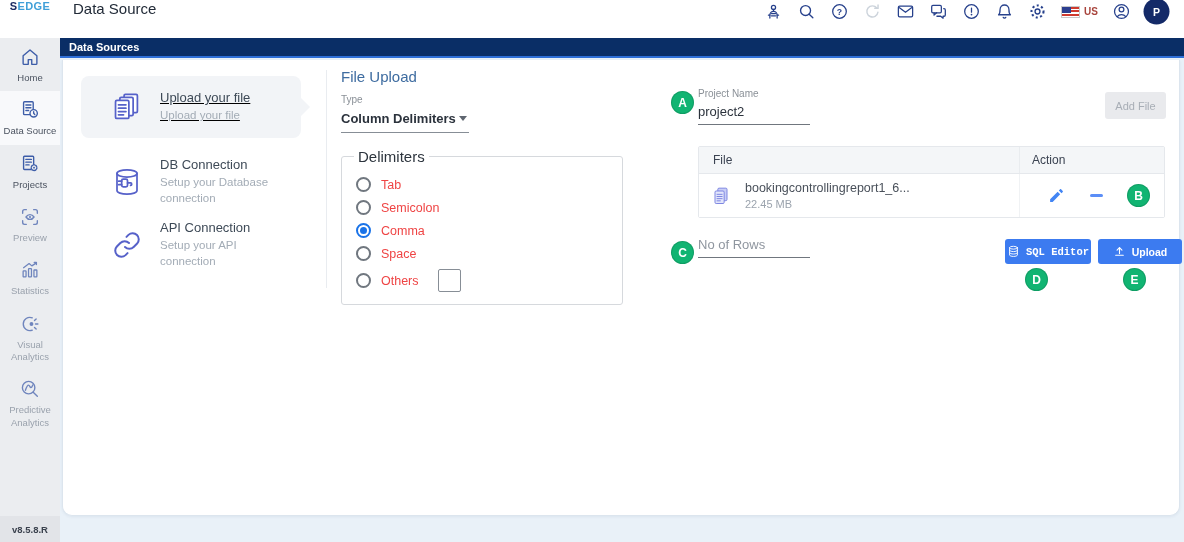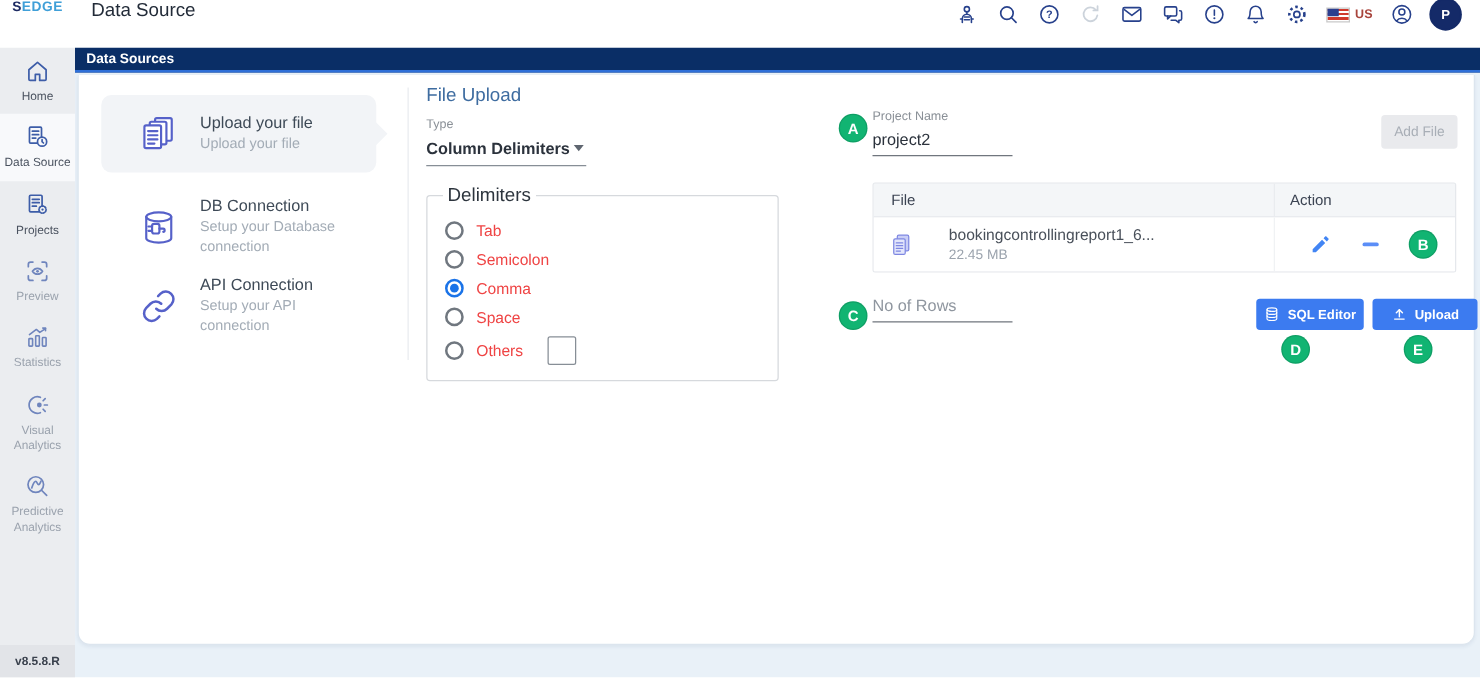--- a/index.html
+++ b/index.html
@@ -40,21 +40,21 @@
   .content-bg { position:absolute; top:38px; left:60px; right:0; bottom:0; background:#e9f1f8; }
   .tabbar { position:absolute; top:0; left:0; right:0; height:20px; background:#0a2e66; border-bottom:2px solid #2e6fd8; display:flex; align-items:center; }
   .tab-active { color:#fff; font-size:11px; font-weight:700; padding:0 9px; cursor:pointer; }
   .main { position:absolute; top:22px; left:2px; right:4px; bottom:26px; background:#fff; border:1px solid #dce5ee; border-top:none; border-radius:0 0 10px 10px; box-shadow:0 1px 3px rgba(40,70,120,.07); }
 
   
   .opt-card { position:absolute; left:18px; width:220px; display:flex; align-items:center; gap:17px; padding-left:30px; cursor:pointer; }
   .opt-card .o-icon { width:32px; height:32px; color:#5661c9; flex:0 0 32px; }
   .o-title { font-size:13px; font-weight:500; color:#3e4a57; }
   .o-sub { font-size:11.5px; color:#a3acb6; margin-top:3px; width:132px; line-height:1.35; }
-  .opt-card.active { top:16px; height:62px; background:#f2f4f7; border-radius:8px; }
+  .opt-card.active { top:16px; height:62px; background:#f2f4f7; border-radius:8px;text-decoration:underline; }
   .opt-card.active::after { content:''; position:absolute; right:-9px; top:50%; transform:translateY(-50%); border-top:10px solid transparent; border-bottom:10px solid transparent; border-left:10px solid #f2f4f7; }
   .opt-db { top:92px; height:60px; }
   .opt-api { top:160px; height:50px; }
 
   .v-divider { position:absolute; left:263px; top:10px; height:218px; border-left:1px solid #e9ecf0; }
 
   
   .form-col { position:absolute; left:278px; top:8px; width:282px; }
   .form-heading { font-size:15px; color:#3e6ca0; }
   .field-label { font-size:10px; color:#8a9097; margin-top:9px; }
@@ -76,29 +76,29 @@
   .text-input { font-family:"Liberation Sans",sans-serif; font-size:13px; color:#2b323c; border:none; border-bottom:1px solid #70767e; outline:none; width:112px; padding:3px 0 5px; background:transparent; margin-top:2px; }
   .text-input::placeholder { color:#8f969f; }
   .rows-field { position:absolute; left:635px; top:172px; }
   .btn-addfiles { position:absolute; left:1042px; top:32px; width:61px; height:27px; background:#e9eaed; border:none; border-radius:3px; color:#a8aeb6; font-size:11px; font-family:"Liberation Sans",sans-serif; }
 
   .file-table { position:absolute; left:635px; top:86px; width:467px; border:1px solid #e5e8ec; border-radius:2px; }
   .ft-header { display:flex; background:#f4f6f8; border-bottom:1px solid #e5e8ec; height:27px; align-items:center; font-size:12px; color:#3b4352; }
   .ft-col-file { flex:1; padding-left:14px; }
   .ft-col-action { width:145px; padding-left:12px; border-left:1px solid #e9ecef; height:100%; display:flex; align-items:center; }
   .ft-row { display:flex; height:43px; background:#fff; }
-  .ft-cell-file { flex:1; display:flex; align-items:center; gap:28px; padding-left:12px; }
+  .ft-cell-file { flex:1; display:flex; align-items:center; gap:14px; padding-left:12px; }
   .f-name { font-size:12.5px; color:#49505a; }
   .f-size { font-size:11px; color:#9ba3ad; margin-top:3px; }
   .ft-cell-action { width:145px; border-left:1px solid #f0f2f4; position:relative; }
   .act-edit { position:absolute; left:28px; top:13px; width:17px; height:17px; cursor:pointer; }
   .act-minus { position:absolute; left:70px; top:20px; width:13px; height:2.6px; background:#5b8ef7; border-radius:2px; cursor:pointer; }
 
   .btn-blue { position:absolute; top:179px; height:25px; background:#3c7bf0; border:none; border-radius:3px; color:#fff; font-size:10.5px; font-weight:700; font-family:"Liberation Sans",sans-serif; display:flex; align-items:center; justify-content:center; gap:6px; cursor:pointer; }
-  .btn-sql { left:942px; width:86px; }
+  .btn-sql { left:942px; width:86px;font-family:Liberation Mono, monospace; }
   .btn-upload { left:1035px; width:84px; }
   .btn-blue svg { width:13px; height:13px; color:#fff; }
 
   
   .badge { position:absolute; width:23px; height:23px; border-radius:50%; background:#11b472; color:#fff; font-size:12px; font-weight:800; display:flex; align-items:center; justify-content:center; box-shadow:inset 0 0 0 1px rgba(0,0,0,.12); z-index:6; }
   .badge-a { left:608px; top:31px; }
   .badge-b { left:1064px; top:124px; }
   .badge-c { left:608px; top:181px; }
   .badge-d { left:962px; top:208px; }
   .badge-e { left:1060px; top:208px; }

